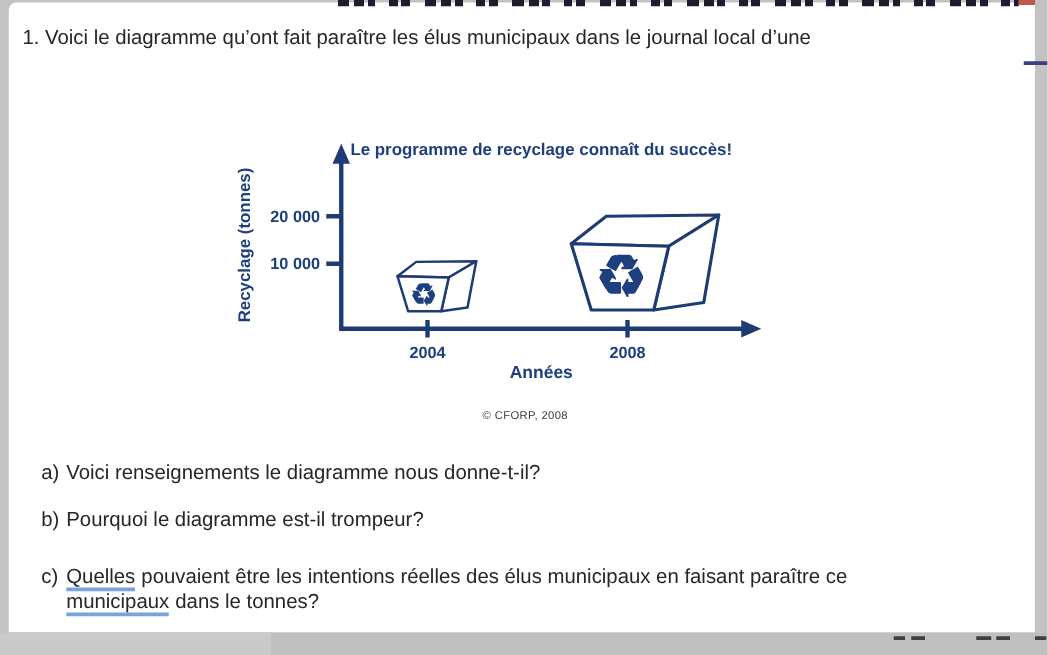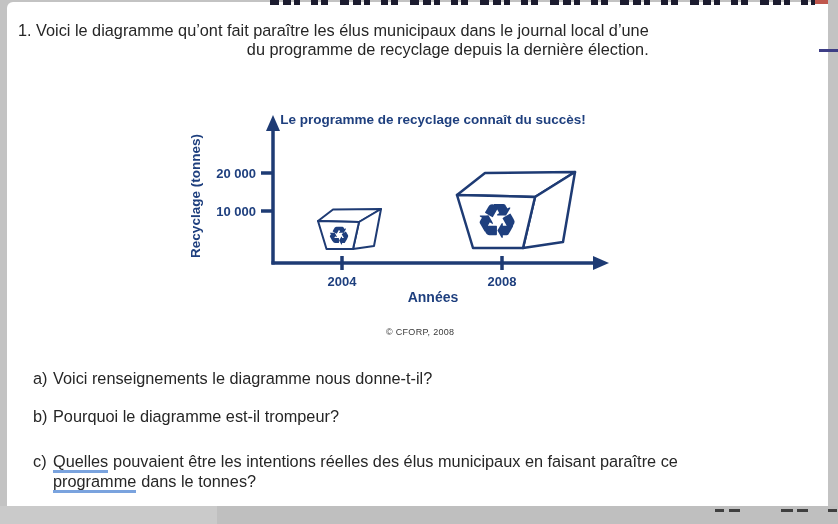--- a/index.html
+++ b/index.html
@@ -83,21 +83,20 @@
 
   <div class="clipped-heading"></div>
   <div class="top-right-red"></div>
   <div class="scrollbar-track"></div>
   <div class="scroll-marker"></div>
 
   <div class="intro">
     <div class="intro-num">1.</div>
     <div>
       <div class="intro-line">Voici le diagramme qu’ont fait paraître les élus municipaux dans le journal local d’une</div>
-      <div class="intro-line">du programme de recyclage depuis la dernière élection.</div>
     </div>
   </div>
 
   <svg class="chart-svg" width="440" height="210" viewBox="0 0 440 210">
 
     <text x="248" y="21" font-size="13.5" text-anchor="middle">Le programme de recyclage connaît du succès!</text>
 
     <text x="15" y="93" font-size="13.5" text-anchor="middle" transform="rotate(-90 15 93)">Recyclage (tonnes)</text>
 
     <line x1="88" y1="24" x2="88" y2="161.5" stroke="#1e3b74" stroke-width="3.5"></line>
@@ -141,21 +140,21 @@
 
   <div class="question q-b">
     <span class="q-label">b)</span>
     <span>Pourquoi le diagramme est-il trompeur?</span>
   </div>
 
   <div class="question q-c">
     <span class="q-label">c)</span>
     <span>
       <span class="qline" style="display: block;"><span class="gram-underline">Quelles</span><span>pouvaient être les intentions réelles des élus municipaux en faisant paraître ce</span></span>
-      <span class="qline" style="display: block;"><span class="gram-underline">programme</span><span>dans le tonnes?</span></span>
+      <span class="qline" style="display: block;"><span class="gram-underline">municipaux</span><span>dans le tonnes?</span></span>
     </span>
   </div>
 
   <div class="status-band"></div>
   <div class="status-band-left"></div>
   <div class="status-mark" style="left:715px;top:509px;width:9px;"></div>
   <div class="status-mark" style="left:729px;top:509px;width:11px;"></div>
   <div class="status-mark" style="left:781px;top:509px;width:12px;"></div>
   <div class="status-mark" style="left:797px;top:509px;width:11px;"></div>
   <div class="status-mark" style="left:828px;top:509px;width:9px;"></div>

